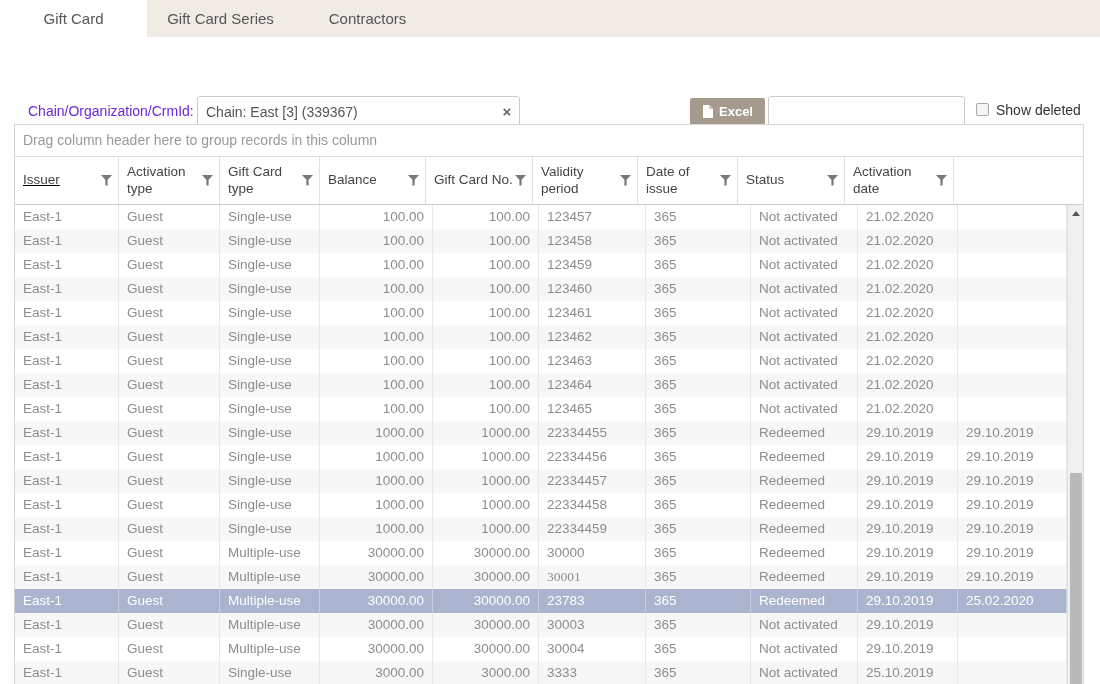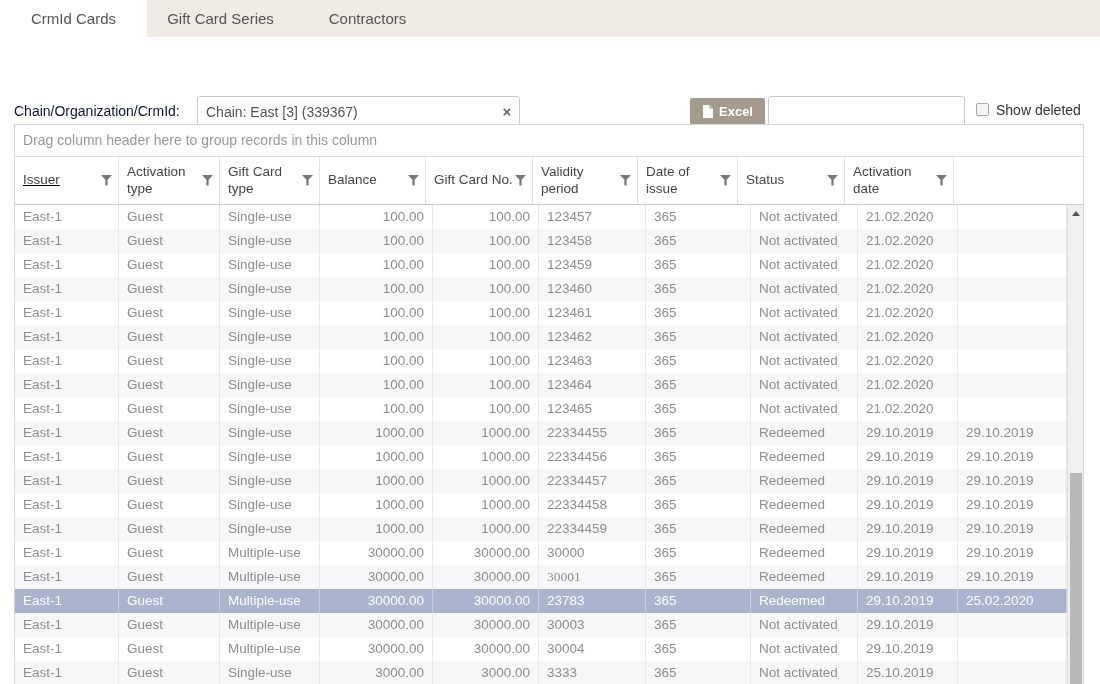--- a/index.html
+++ b/index.html
@@ -7,21 +7,21 @@
               font-family:"Liberation Sans", sans-serif; }
 
   
   .tabbar { height:37px; background:#f0ebe4; display:flex; }
   .tab { width:147px; height:37px; display:flex; align-items:center; justify-content:center;
          font-size:15px; color:#555; cursor:pointer; }
   .tab.active { background:#fff; }
 
   
   .toolbar { position:relative; height:87px; background:#fff; }
-  .chain-label { position:absolute; left:14px; top:66px; font-size:14px; color:#0f172a; }
+  .chain-label { position:absolute; left:28px; top:66px; font-size:14px; color:#6d28d9; }
   .chain-box { position:absolute; left:197px; top:59px; width:323px; height:31px;
                border:1px solid #ccc; border-radius:3px; background:#fff;
                display:flex; align-items:center; }
   .chain-box input { border:none; outline:none; flex:1; height:100%; padding:0 8px;
                      font-size:14px; color:#555; font-family:inherit; background:transparent; }
   .clear-x { width:24px; text-align:center; color:#666; font-weight:bold; font-size:15px; cursor:pointer; }
 
   .btn { position:absolute; height:27px; background:#a49b8e; color:#fff; border:none;
          border-radius:2px; font-size:13px; font-weight:bold; font-family:inherit;
          display:flex; align-items:center; justify-content:center; gap:6px; cursor:pointer; padding:0 12px; }
@@ -66,21 +66,21 @@
                  display:flex; align-items:center; justify-content:center; cursor:pointer; }
   .vscroll .up i { display:block; width:0; height:0; border-left:4px solid transparent;
                    border-right:4px solid transparent; border-bottom:5px solid #555; }
   .vscroll .thumb { position:absolute; left:2px; width:12px; background:#b9b9b9;
                     border-radius:1px; top:268px; height:212px; cursor:grab; }
 </style>
 </head>
 <body>
 
 <div class="tabbar">
-  <div class="tab active">CrmId Cards</div>
+  <div class="tab active">Gift Card</div>
   <div class="tab">Gift Card Series</div>
   <div class="tab">Contractors</div>
 </div>
 
 <div class="toolbar">
   <span class="chain-label">Chain/Organization/CrmId:</span>
 
   <div class="chain-box">
     <input type="text" value="Chain: East [3] (339367)" style="">
     <span class="clear-x">×</span>

